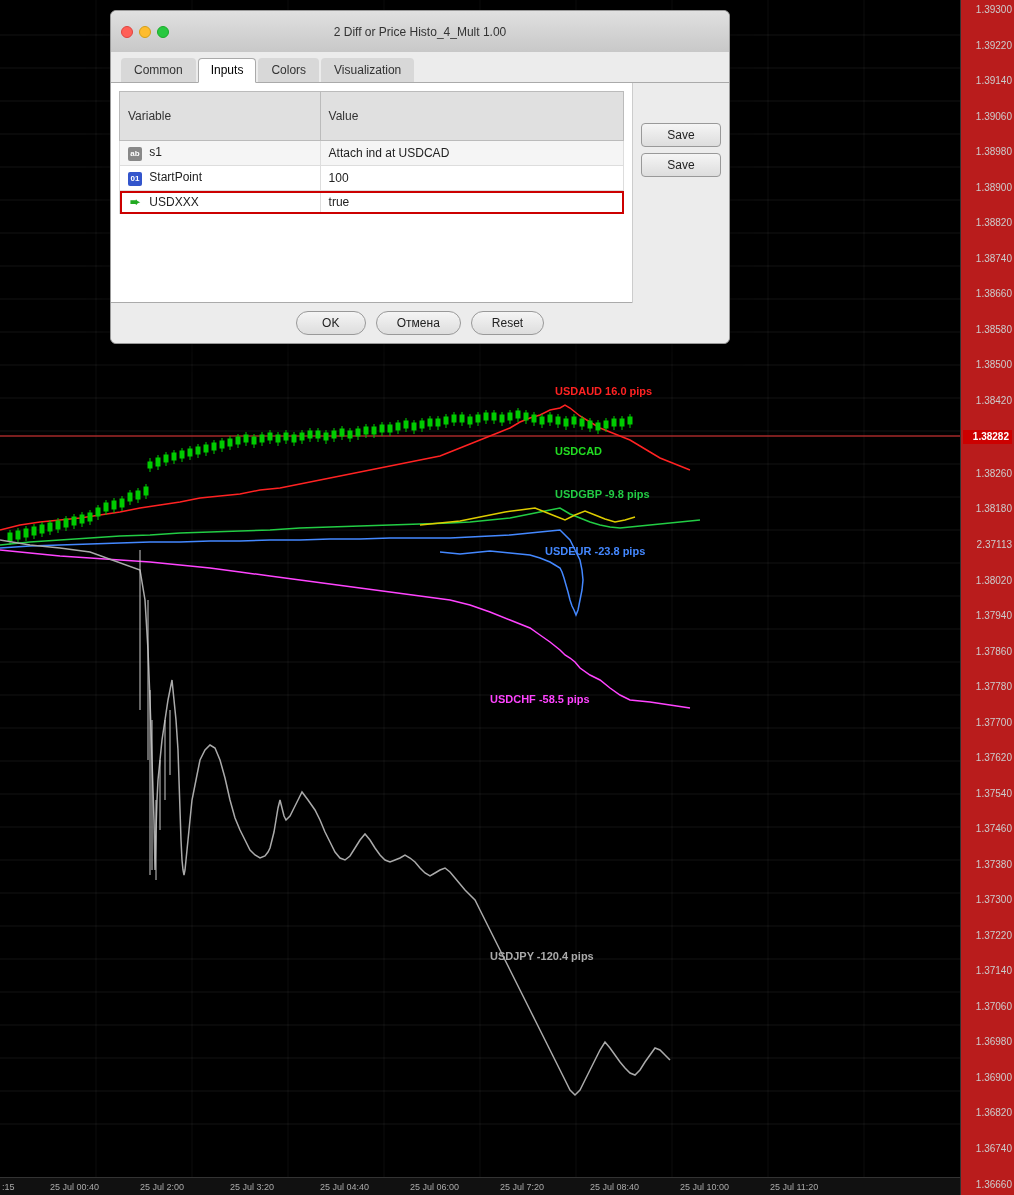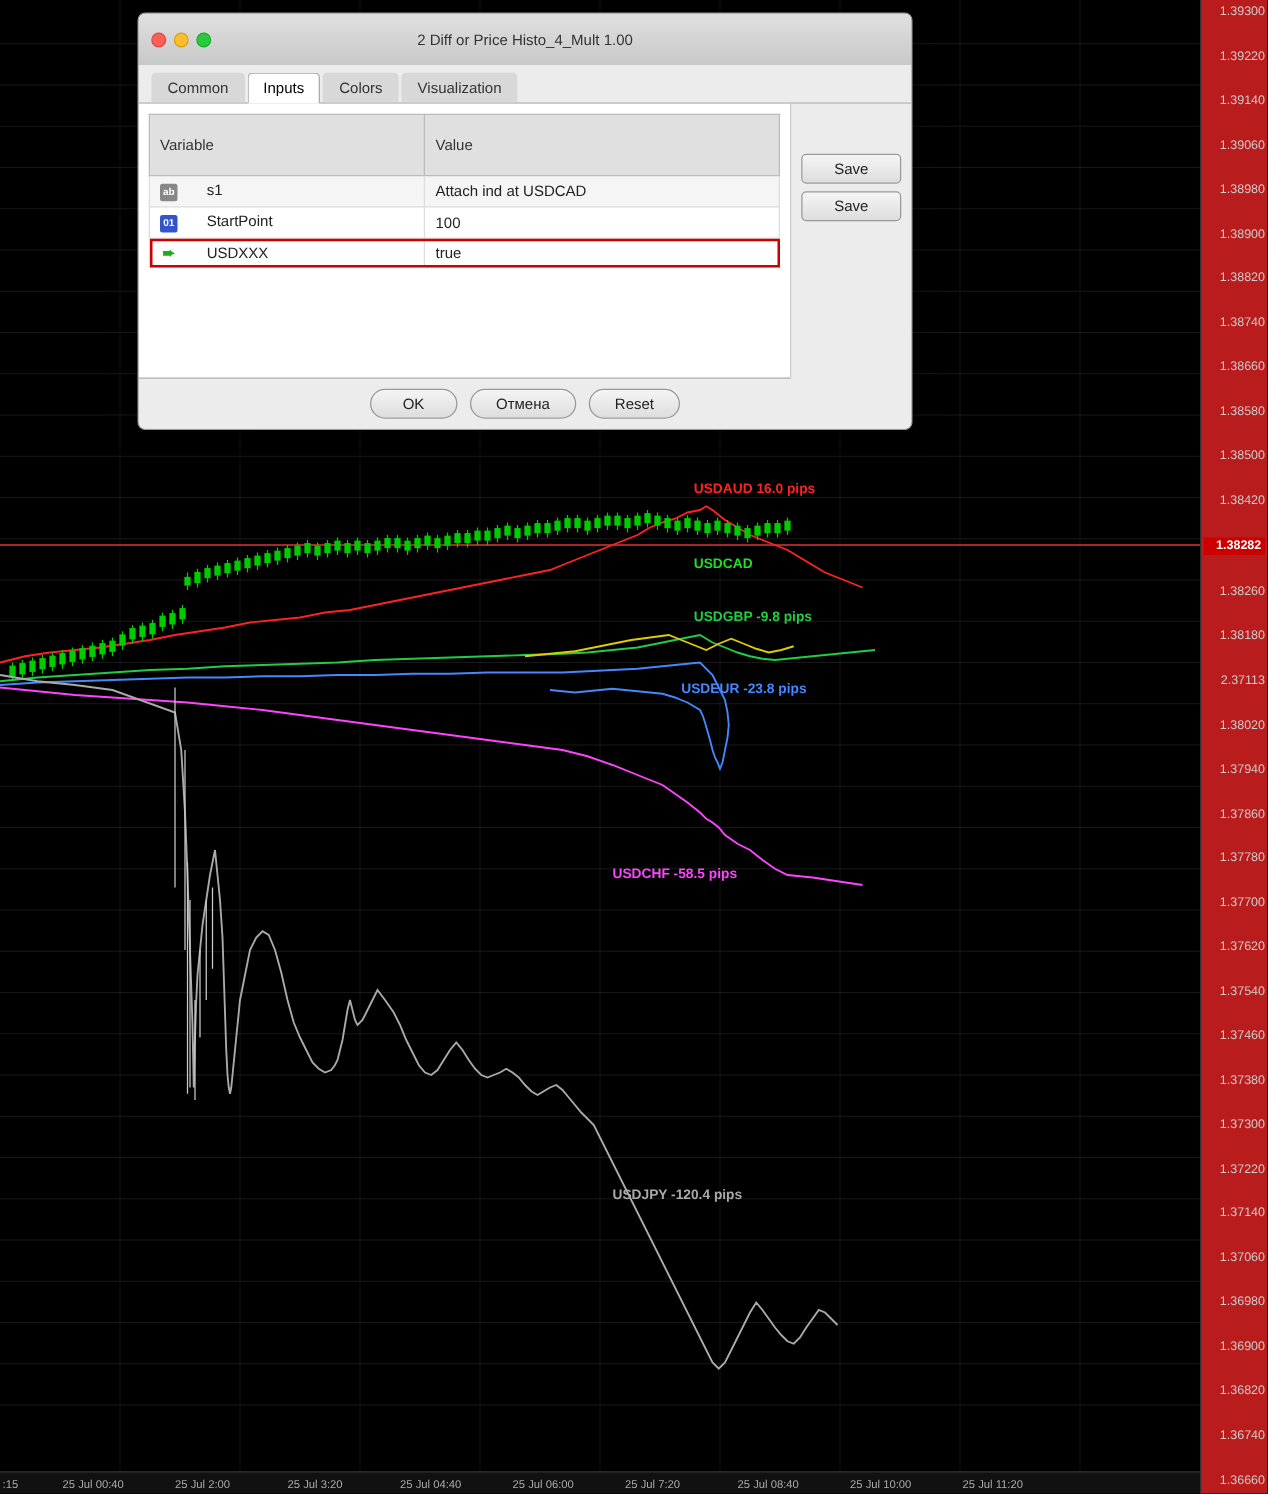--- a/index.html
+++ b/index.html
@@ -196,21 +196,21 @@
     }
 
     .var-icon {
       display: inline-block;
       width: 14px;
       height: 14px;
       border-radius: 2px;
       font-size: 9px;
       text-align: center;
       line-height: 14px;
-      margin-right: 20px;
+      margin-right: 4px;
       font-weight: bold;
     }
 
     .icon-ab { background: #888; color: #fff; font-size: 8px; }
     .icon-01 { background: #3355cc; color: #fff; font-size: 8px; }
     .icon-arrow { color: #22aa22; font-size: 12px; }
 
     
     #dialog-bottom {
       padding: 8px 10px;

